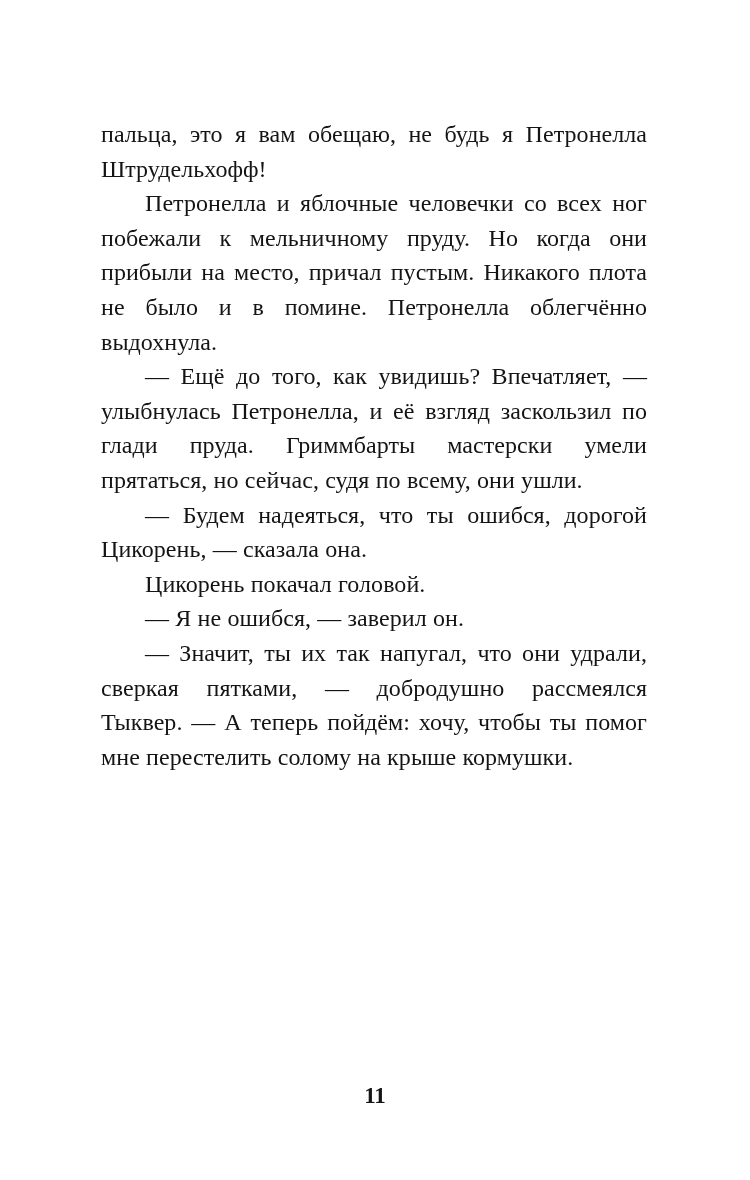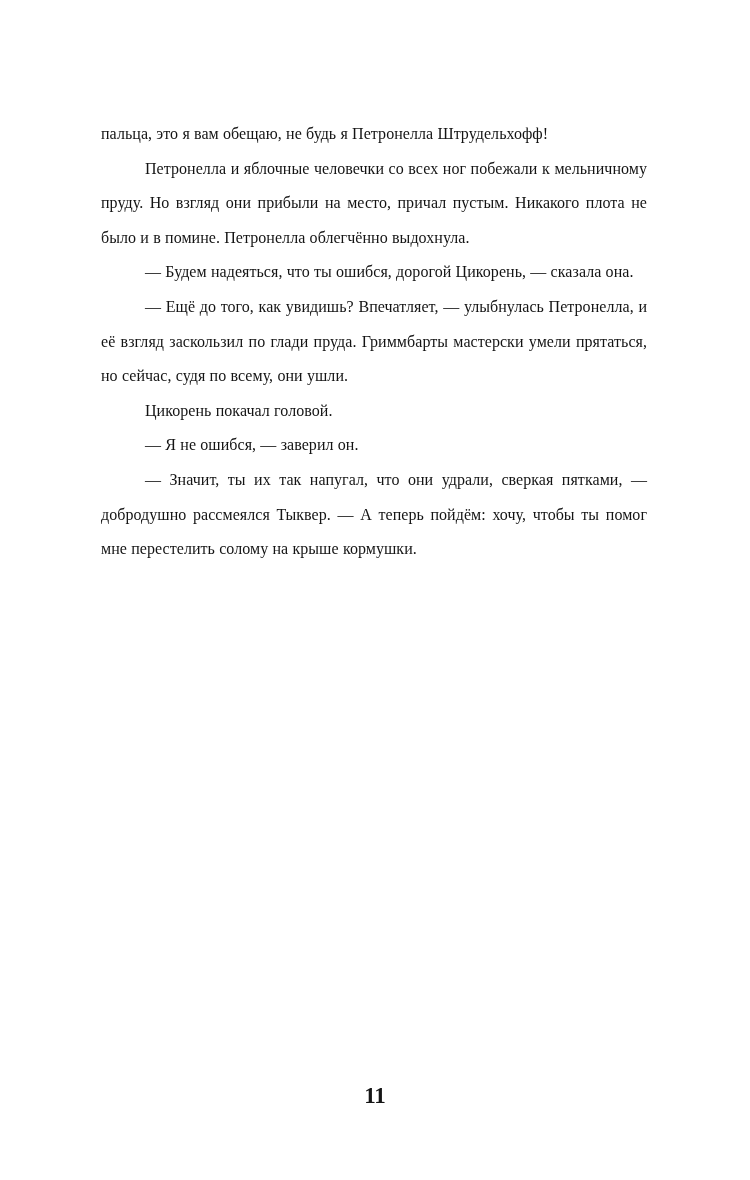--- a/index.html
+++ b/index.html
@@ -26,21 +26,21 @@
 
   .text-block {
     position: absolute;
     left: 101px;
     top: 117px;
     width: 546px;
   }
 
   .para {
     margin: 0;
-    font-size: 16px;
+    font-size: 24px;
     line-height: 34.6px;
     text-align: justify;
     text-justify: inter-word;
     text-indent: 44px;
     hyphens: manual;
     letter-spacing: 0.05px;
     word-spacing: 0.2px;
     color: #141414;
   }
 
@@ -63,27 +63,27 @@
 </style>
 </head>
 <body>
 
 <div class="page">
 
   <div class="text-block">
 
     <p class="para no-indent">пальца, это я вам обещаю, не будь я Петронелла Штрудельхофф!</p>
 
-    <p class="para">Петронелла и яблочные человечки со всех ног побежали к мельничному пруду. Но взгляд они прибыли на место, причал пустым. Никакого плота не было и в помине. Петронелла облегчённо выдохнула.</p>
+    <p class="para">Петронелла и яблочные человечки со всех ног побежали к мельничному пруду. Но когда они прибыли на место, причал пустым. Никакого плота не было и в помине. Петронелла облегчённо выдохнула.</p>
 
 
 
+    <p class="para">— Ещё до того, как увидишь? Впечатляет, — улыбнулась Петронелла, и её взгляд заскользил по глади пруда. Гриммбарты мастерски умели прятаться, но сейчас, судя по всему, они ушли.</p>
+
     <p class="para">— Будем надеяться, что ты ошибся, дорогой Цикорень, — сказала она.</p>
-
-    <p class="para">— Ещё до того, как увидишь? Впечатляет, — улыбнулась Петронелла, и её взгляд заскользил по глади пруда. Гриммбарты мастерски умели прятаться, но сейчас, судя по всему, они ушли.</p>
 
     <p class="para">Цикорень покачал головой.</p>
 
     <p class="para">— Я не ошибся, — заверил он.</p>
 
     <p class="para">— Значит, ты их так напугал, что они удрали, сверкая пятками, — добродушно рассмеялся Тыквер. — А теперь пойдём: хочу, чтобы ты помог мне перестелить солому на крыше кормушки.</p>
 
   </div>
 
   <div class="folio">11</div>

